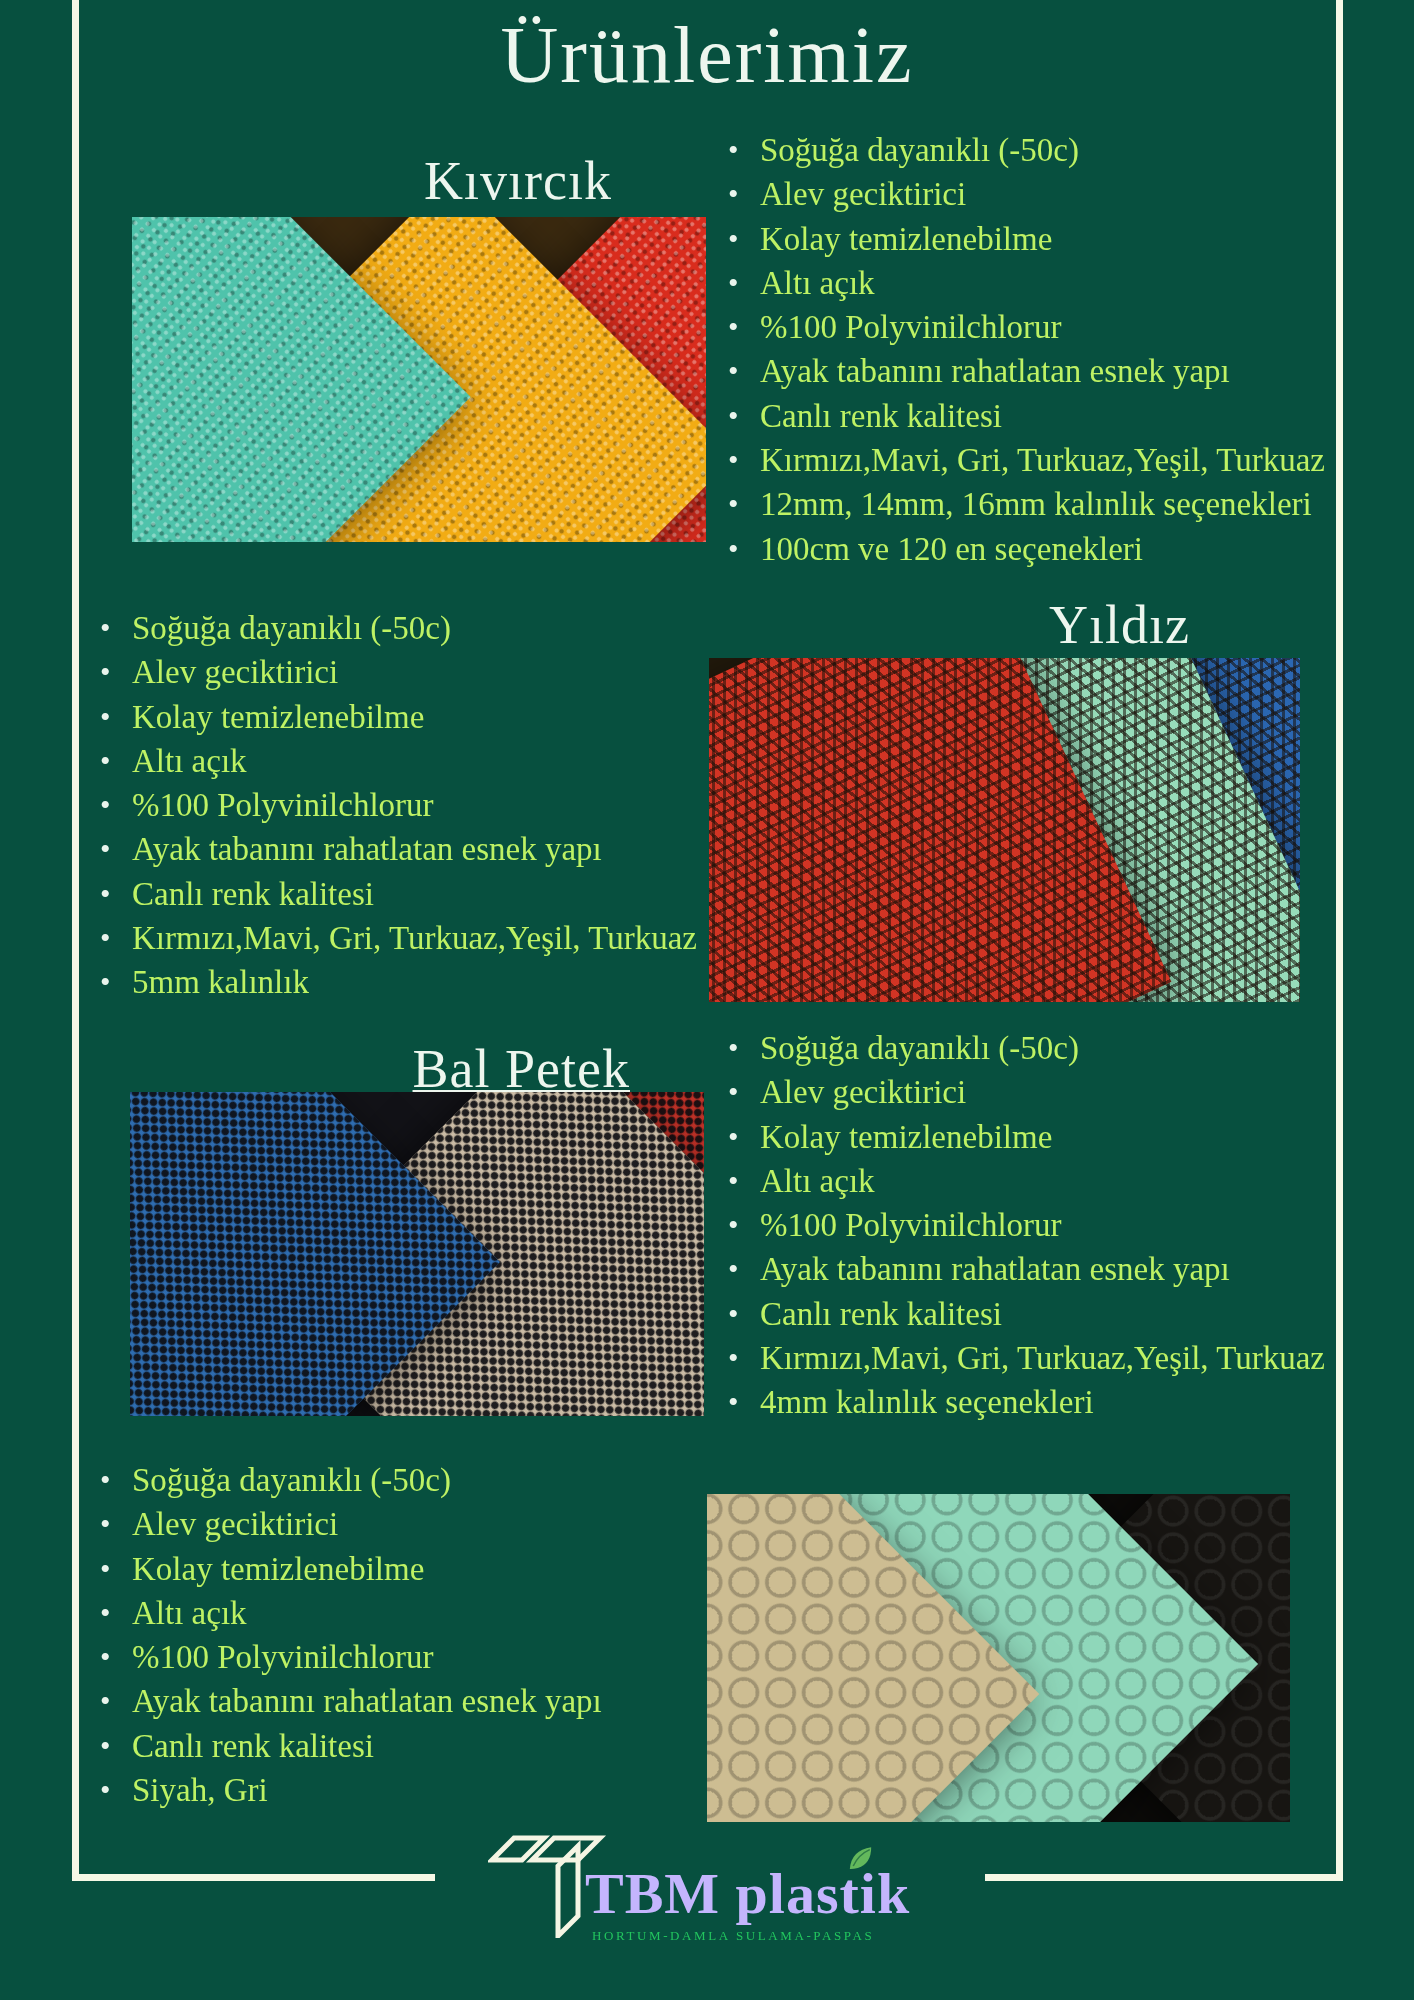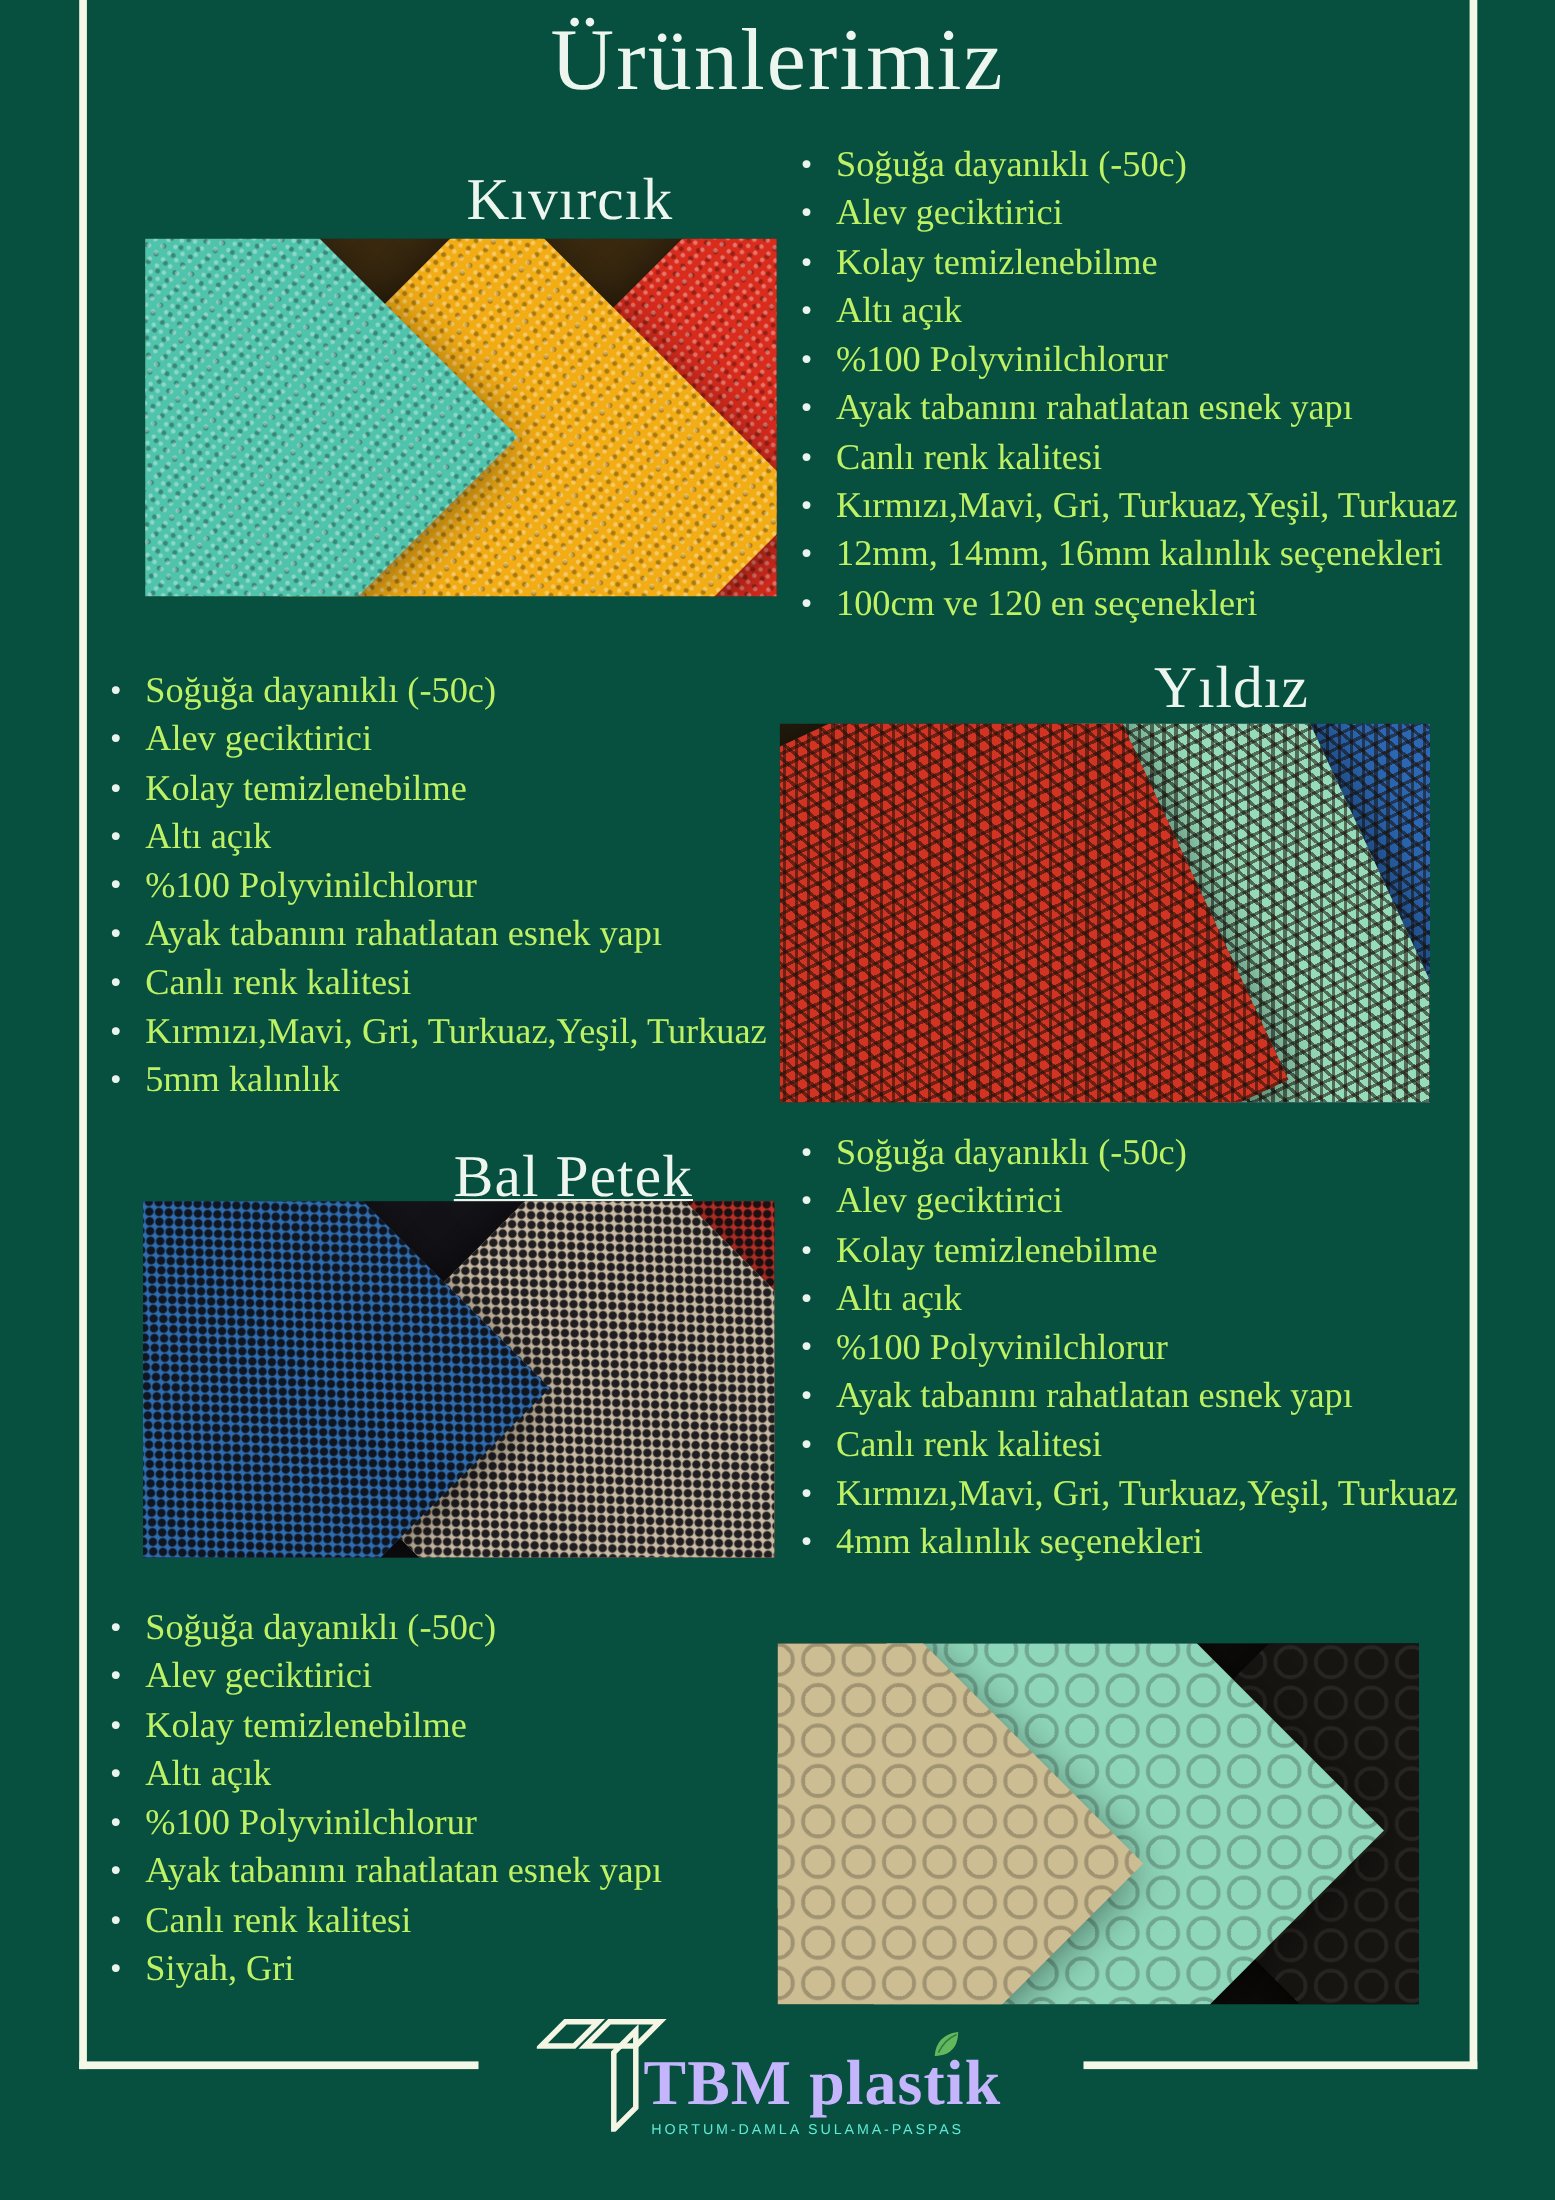--- a/index.html
+++ b/index.html
@@ -97,22 +97,22 @@
   #pr-tan  { width:470px; height:470px; left:-235px; top:-35px; background-color:#cdbd92; }
   
   #logo-icon { position:absolute; left:488px; top:1826px; }
   #brand {
     position:absolute; left:585px; top:1860px;
     font-size:58px; font-weight:bold; color:#c4b5fd; letter-spacing:1px; white-space:nowrap;
   }
   #brand-leaf { position:absolute; left:846px; top:1846px; transform:rotate(-14deg); }
   #tagline {
     position:absolute; left:592px; top:1928px;
-    font-family:Liberation Sans, sans-serif; font-size:13px; letter-spacing:2.6px;
-    color:#5eead4; white-space:nowrap;
+    font-family:Liberation Serif, serif; font-size:13px; letter-spacing:2.6px;
+    color:#22c55e; white-space:nowrap;
   }
 </style>
 </head>
 <body>
 
 <div id="poster">
 
   <div class="frame" id="frame-left"></div>
   <div class="frame" id="frame-right"></div>
   <div class="frame" id="frame-bl"></div>

